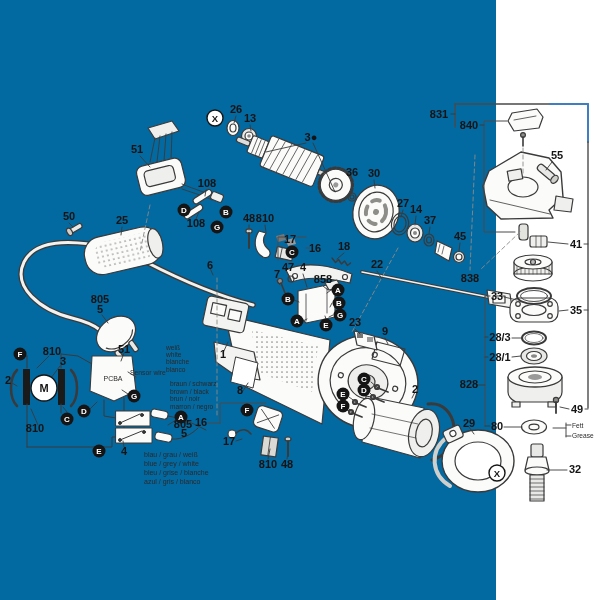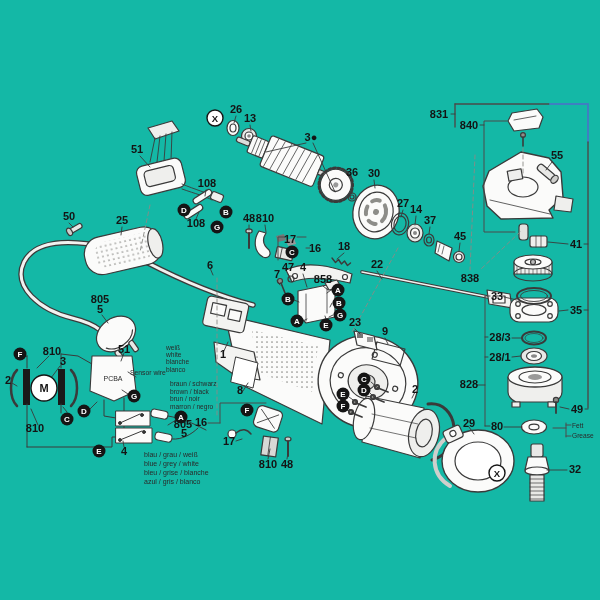--- a/index.html
+++ b/index.html
@@ -1,16 +1,16 @@
 <!DOCTYPE html>
 <html><head>
 <meta charset="utf-8">
 <style>
   html,body{margin:0;padding:0;background:#ffffff;}
-  #stage{width:600px;height:600px;position:relative;background:#14b8a6;}
+  #stage{width:496px;height:600px;position:relative;background:#0369a1;}
   svg{display:block;}
   .lbl{font:bold 11px "Liberation Sans",sans-serif;fill:#141414;text-anchor:middle;}
   .cf{fill:#151515;}
   .cl{fill:#ffffff;font-family:"Liberation Sans",sans-serif;font-weight:bold;text-anchor:middle;}
   .co{fill:#ffffff;stroke:#151515;stroke-width:1.4;}
   .clo{fill:#151515;font-family:"Liberation Sans",sans-serif;font-weight:bold;text-anchor:middle;}
   .blk{font-family:"Liberation Sans",sans-serif;fill:#2a2a2a;}
 </style>
 </head>
 <body>

